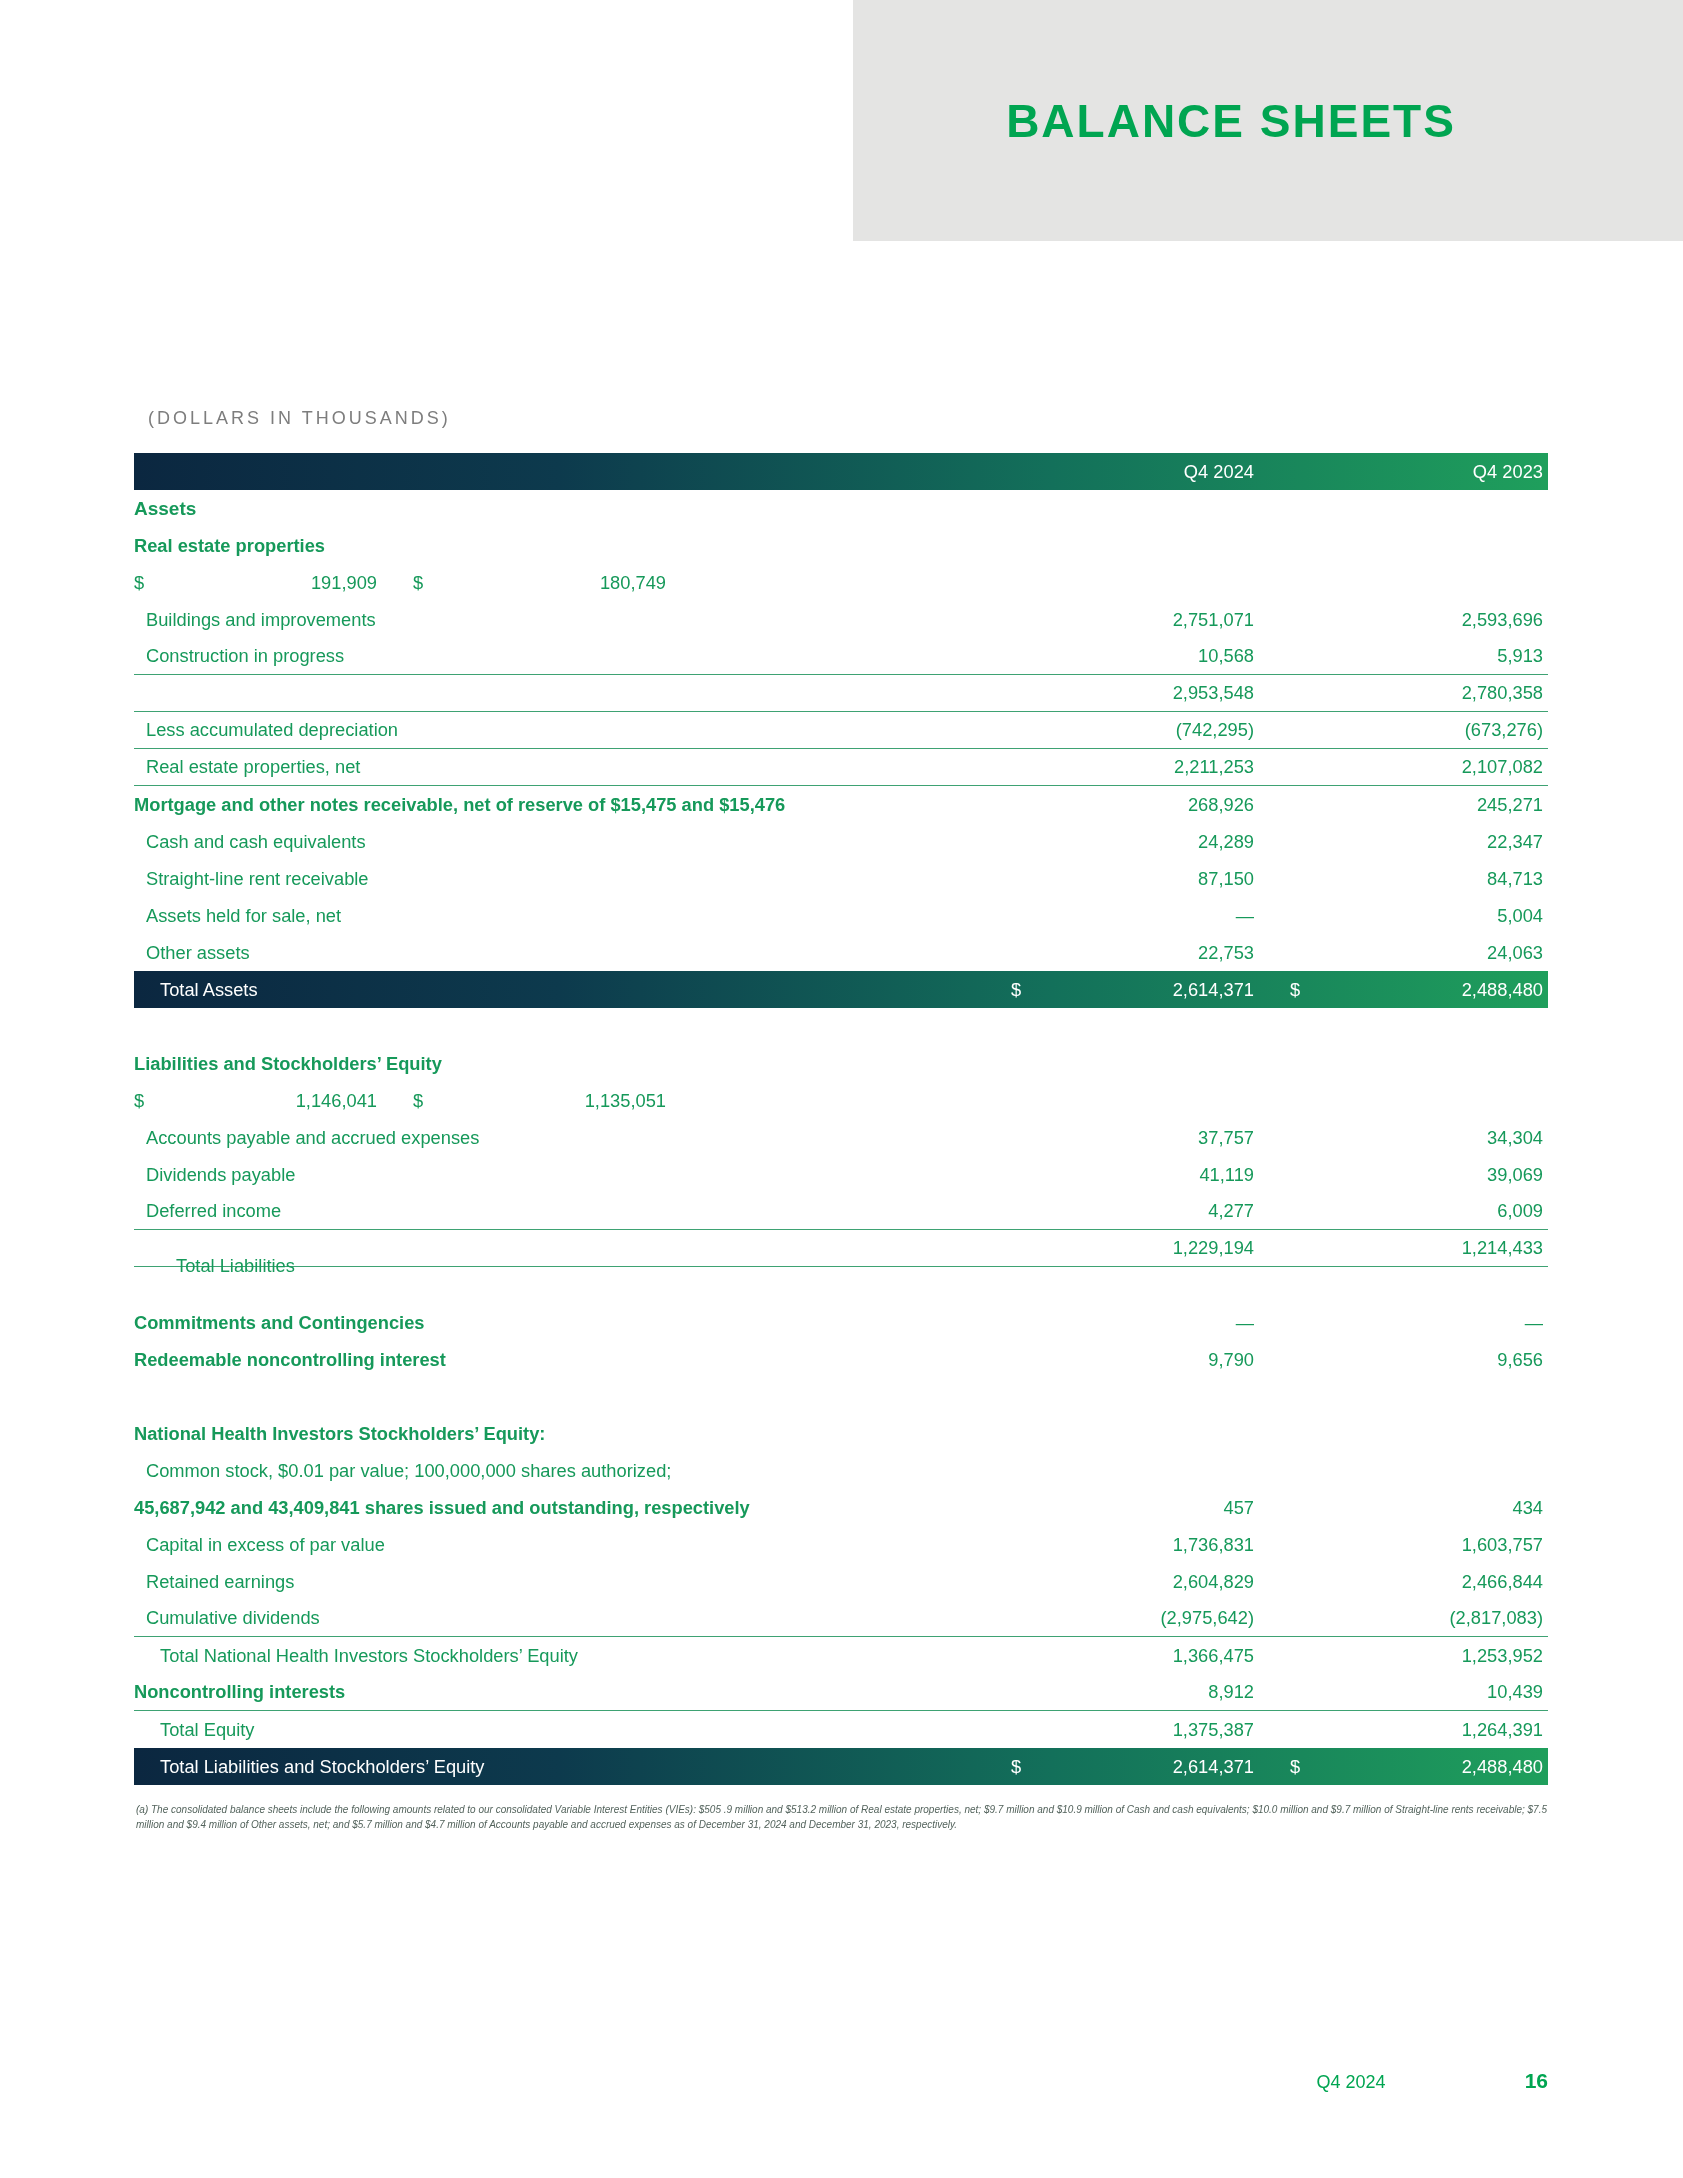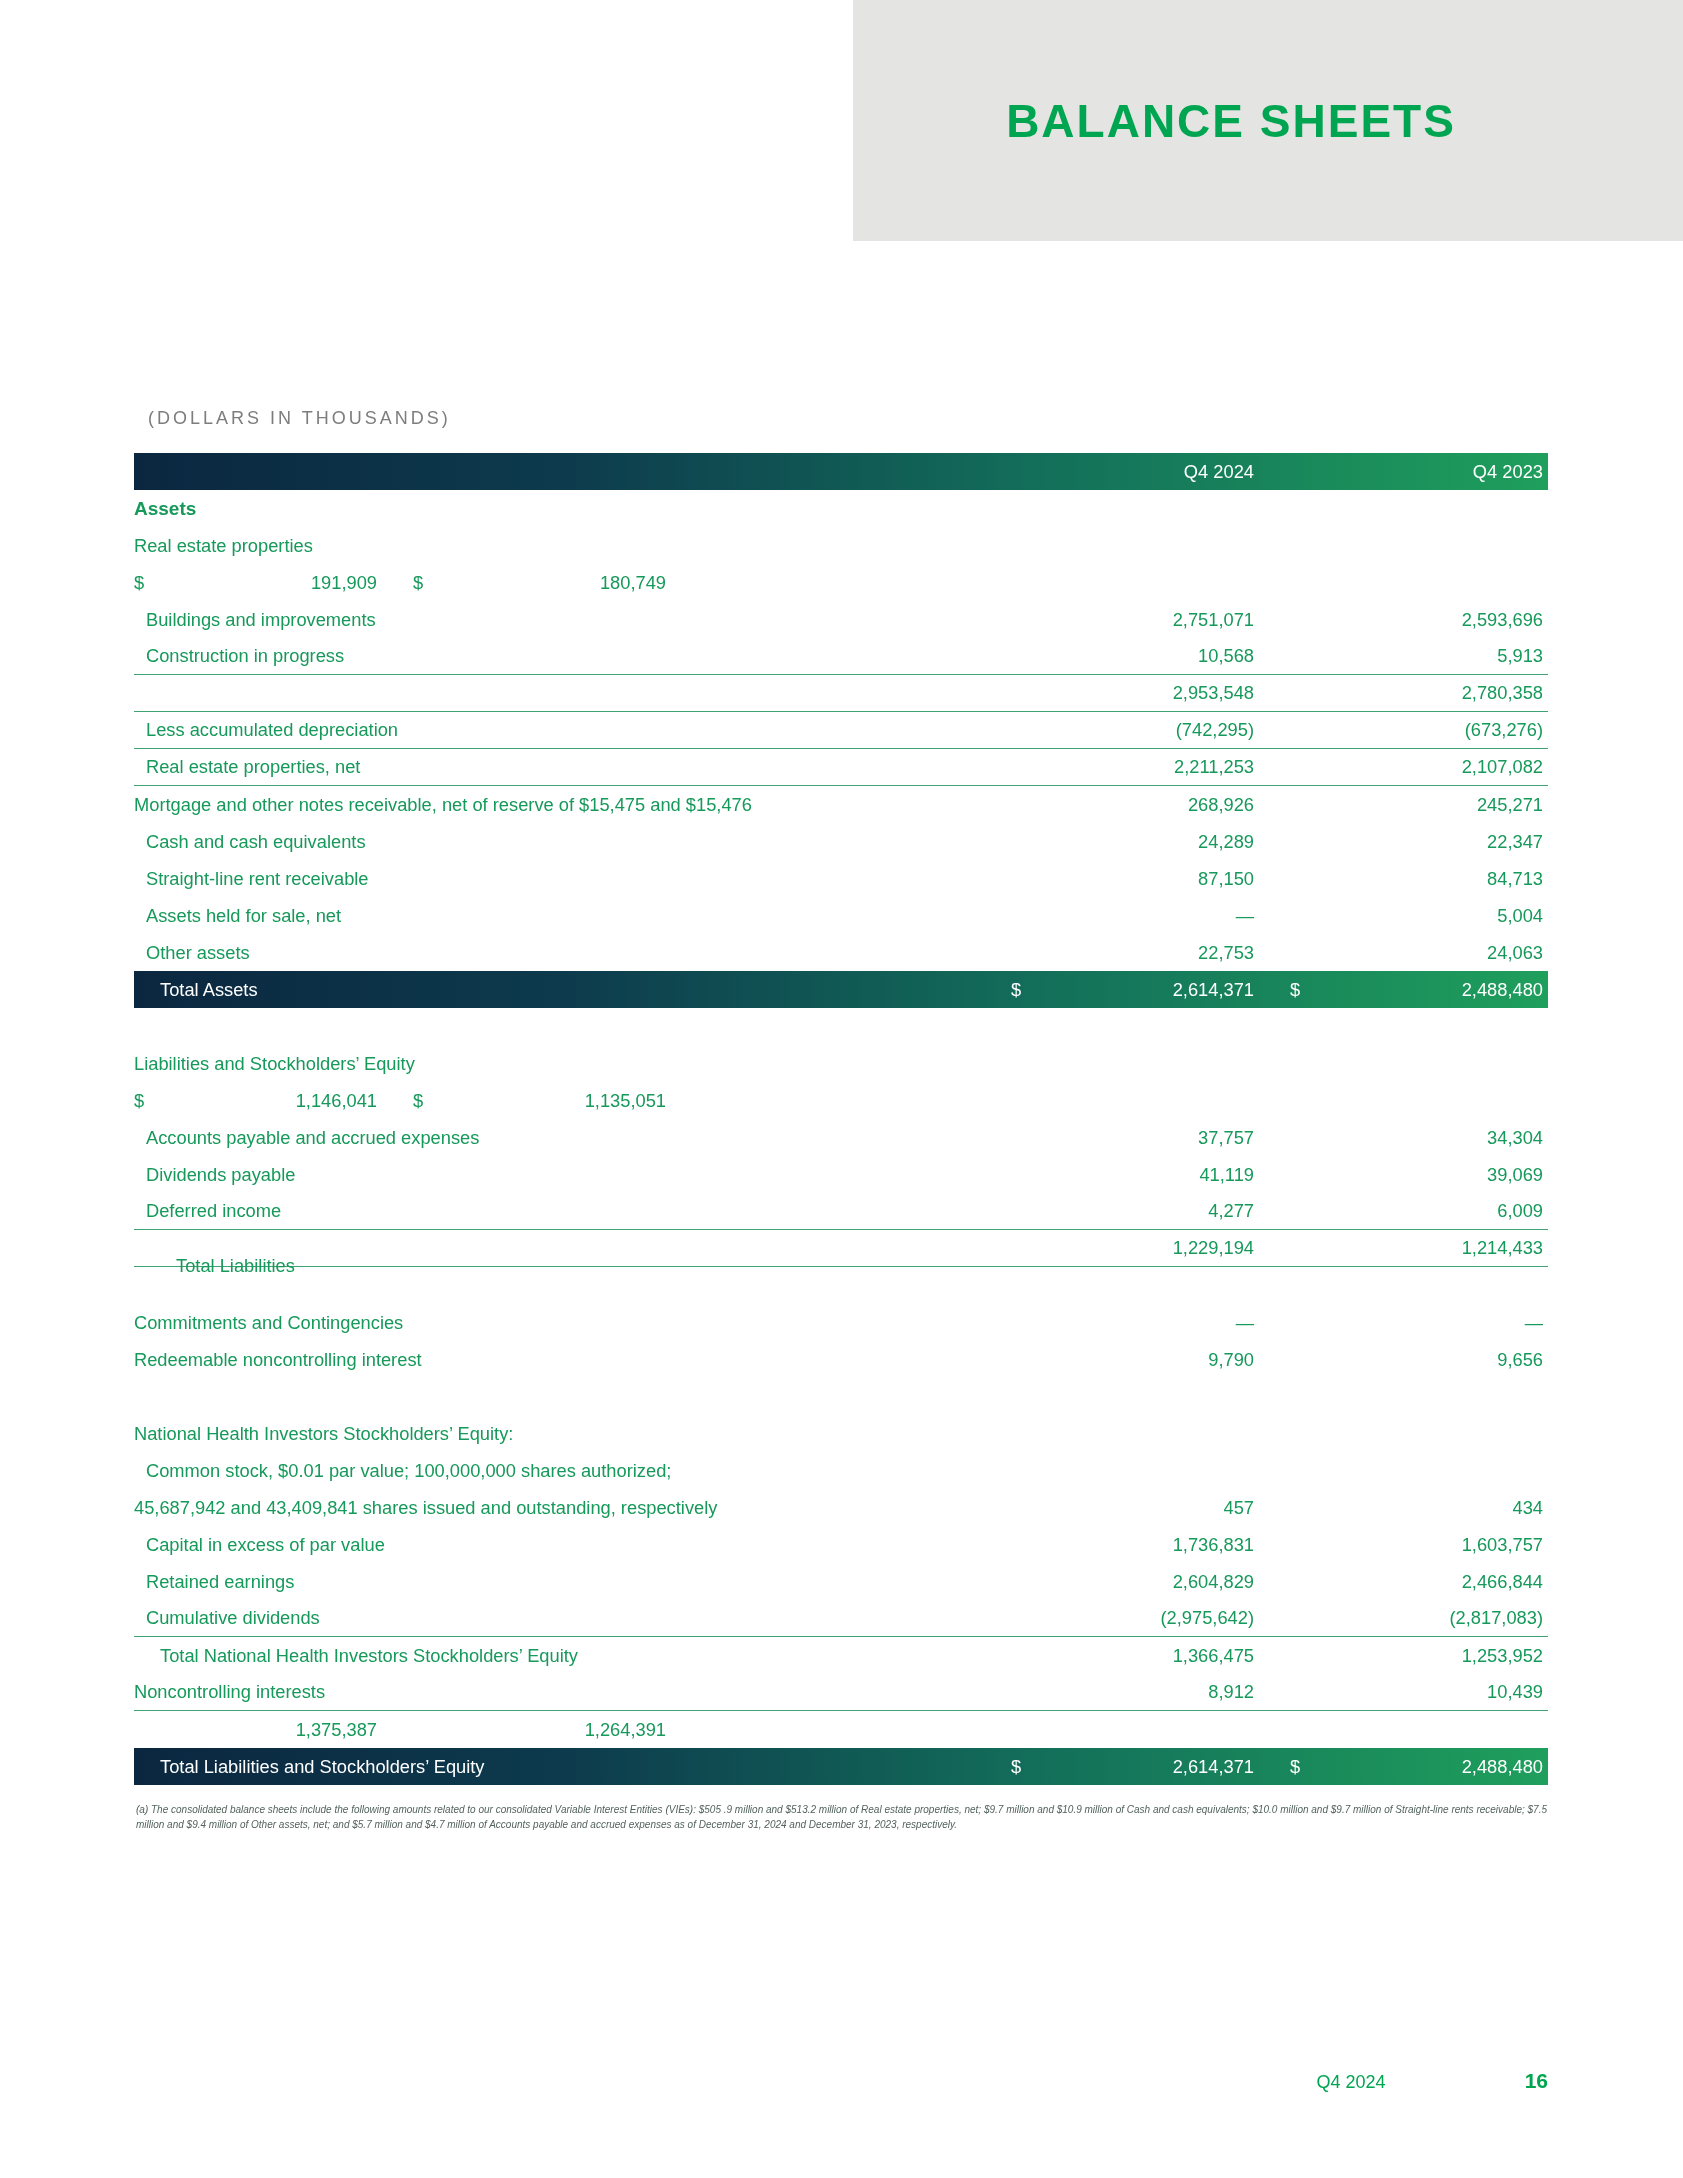--- a/index.html
+++ b/index.html
@@ -45,21 +45,21 @@
   }
   .row.total{
     background:linear-gradient(90deg,var(--bar-dark) 0%,#0d3a4d 30%,var(--bar-mid) 65%,var(--bar-green) 100%);
     color:#ffffff;
   }
   .row.total .lbl{}
   .row.line{border-bottom:1px solid var(--line);}
   .row.section .lbl{font-weight:bold;font-size:19px;}
   .row.spacer{height:37px;}
   .lbl{flex:1;white-space:nowrap;overflow:hidden;}
-  .ind0{padding-left:0;}
+  .ind0{padding-left:0;font-weight:bold;}
   .ind1{padding-left:12px;}
   .ind2{padding-left:26px;}
   .ind3{padding-left:42px;margin-top:35px;}
   .c1{width:243px;display:flex;justify-content:space-between;align-items:center;flex:none;}
   .sp{width:36px;flex:none;}
   .c2{width:253px;display:flex;justify-content:space-between;align-items:center;flex:none;}
   .val{text-align:right;}
   .footnote{
     position:absolute;top:1802px;left:136px;width:1414px;
     font-style:italic;font-size:10px;line-height:1.5;color:var(--footnote);
@@ -449,20 +449,21 @@
           <span class="dollar"></span>
           <span class="val">8,912</span>
         </span>
         <span class="sp"></span>
         <span class="c2">
           <span class="dollar"></span>
           <span class="val">10,439</span>
         </span>
       </div>
       <div class="row subtotal">
+        <span class="lbl ind2">Total Equity</span>
         <span class="c1">
           <span class="dollar"></span>
           <span class="val">1,375,387</span>
         </span>
         <span class="sp"></span>
         <span class="c2">
           <span class="dollar"></span>
           <span class="val">1,264,391</span>
         </span>
       </div>

